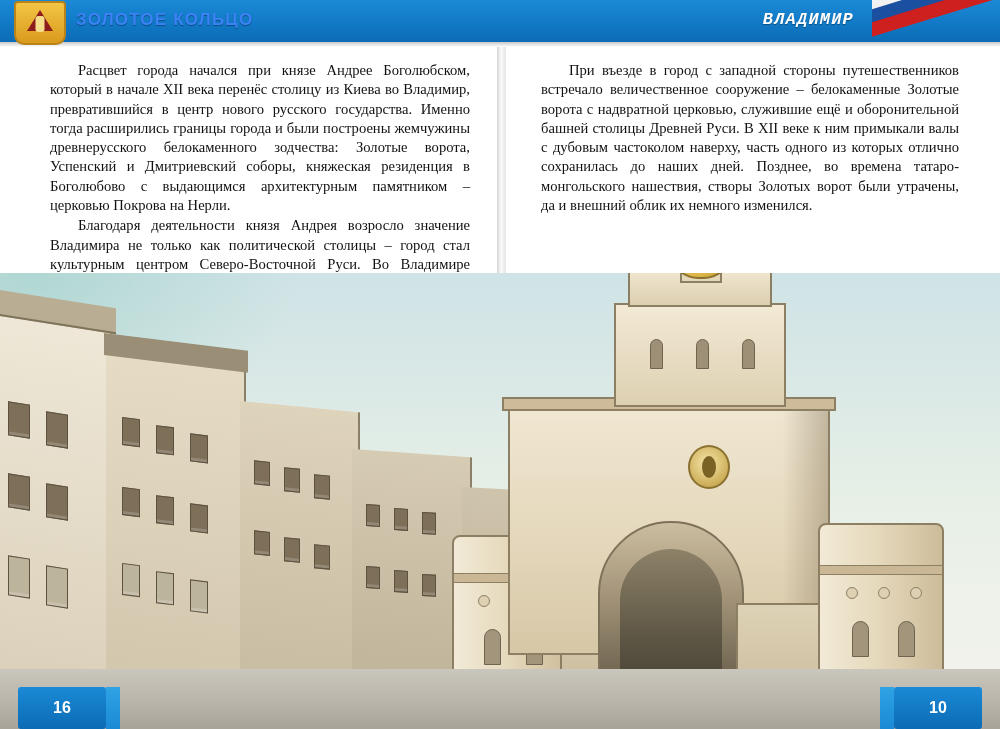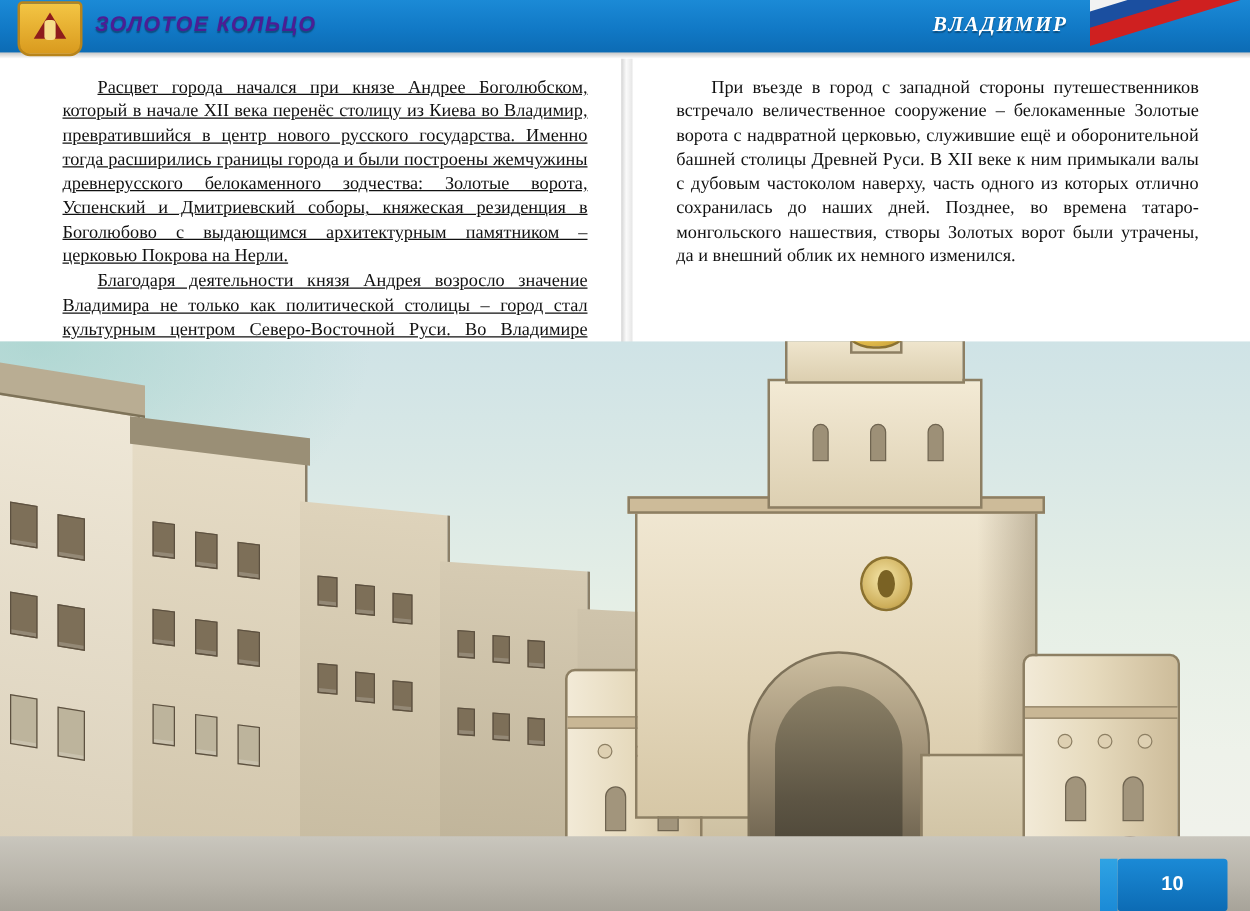--- a/index.html
+++ b/index.html
@@ -41,28 +41,28 @@
   }
   .crest:after {
     content: "";
     position: absolute; left: 50%; top: 13px; transform: translateX(-50%);
     width: 9px; height: 16px; border-radius: 3px;
     background: #f6dd8b;
   }
   .banner-title-left {
     position: absolute; top: 10px; left: 76px;
     font-family: "Liberation Sans", sans-serif;
-    font-weight: bold; font-style: italic;
+    font-weight: bold; 
     letter-spacing: 1.2px;
-    font-size: 17px; color: #4c1d95;
+    font-size: 17px; color: #3b82f6;
     text-shadow: 0 1px 1px rgba(0,0,0,.35);
   }
   .banner-title-right {
     position: absolute; top: 10px; right: 146px;
-    font-family: Liberation Serif, serif;
+    font-family: Liberation Mono, monospace;
     font-weight: bold; font-style: italic;
     letter-spacing: 1.2px;
     font-size: 17px; color: #ffffff;
     text-shadow: 0 1px 1px rgba(0,0,0,.35);
   }
   .flag-ribbon {
     position: absolute; top: 0; right: 0; width: 128px; height: 42px;
     overflow: hidden;
   }
   .flag-ribbon i {
@@ -86,21 +86,21 @@
   
   .col {
     position: absolute;
     font-size: 14.6px;
     line-height: 19.3px;
     color: #111111;
     text-align: justify;
     text-justify: inter-word;
     hyphens: manual;
   }
-  .col.left  { top: 14px; left: 50px;  width: 420px; text-decoration: underline; }
+  .col.left  { top: 14px; left: 50px;  width: 420px; }
   .col.right { top: 14px; left: 541px; width: 418px; }
   .col p { text-indent: 28px; margin: 0; }
   .col p + p { margin-top: 1px; }
 
   
   .art {
     position: absolute; left: 0; top: 226px; width: 1000px; height: 456px;
     overflow: hidden;
   }
   .sky {
@@ -410,16 +410,17 @@
         <div class="tw-win" style="left:32px;top:96px;"></div>
         <div class="tw-win" style="left:78px;top:96px;"></div>
       </div>
       <div class="stair"></div>
       <div class="door"></div>
 
       <div class="ground"></div>
 
     </div>
 
+    <div class="pagenum l">16</div>
     <div class="pagenum r">10</div>
 
   </div>
 </div>
 
 </body></html>

